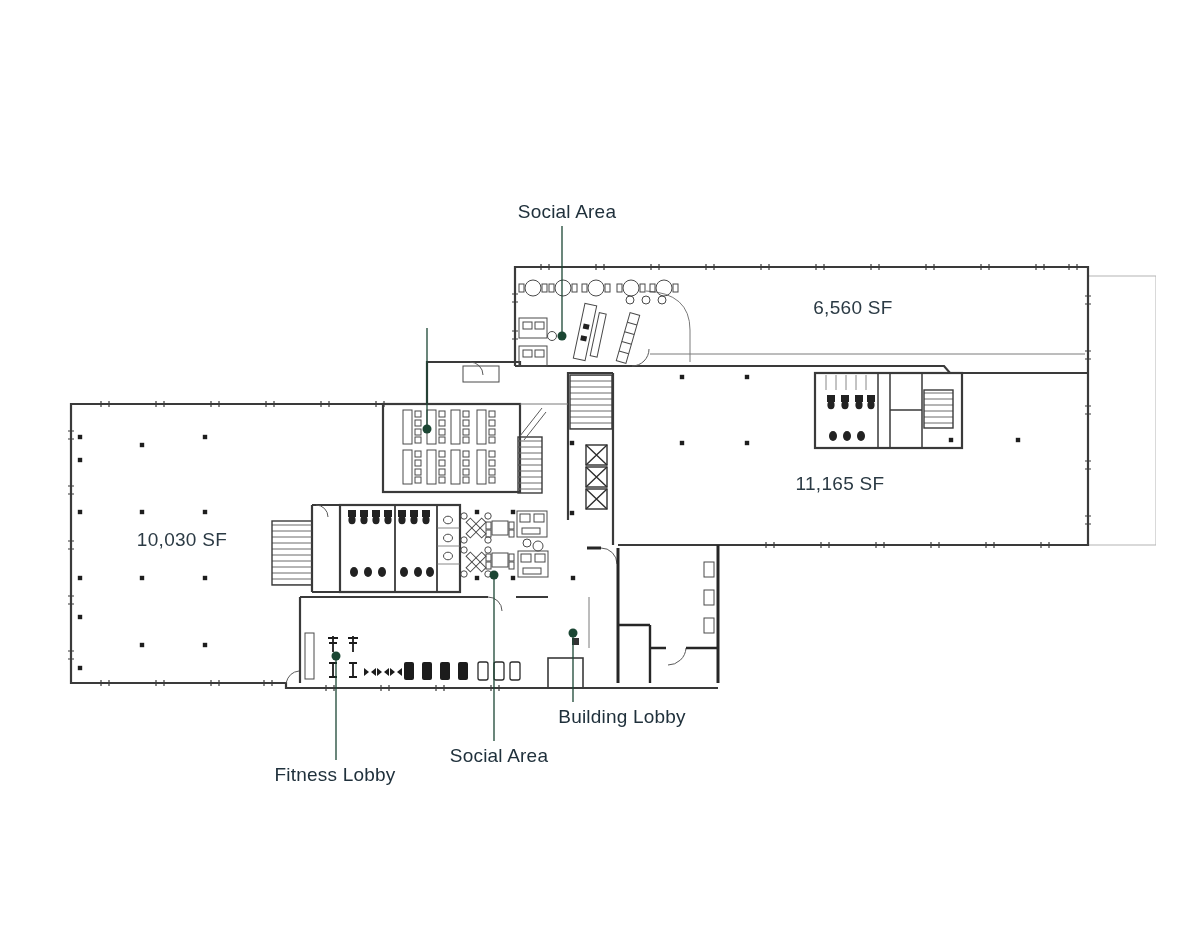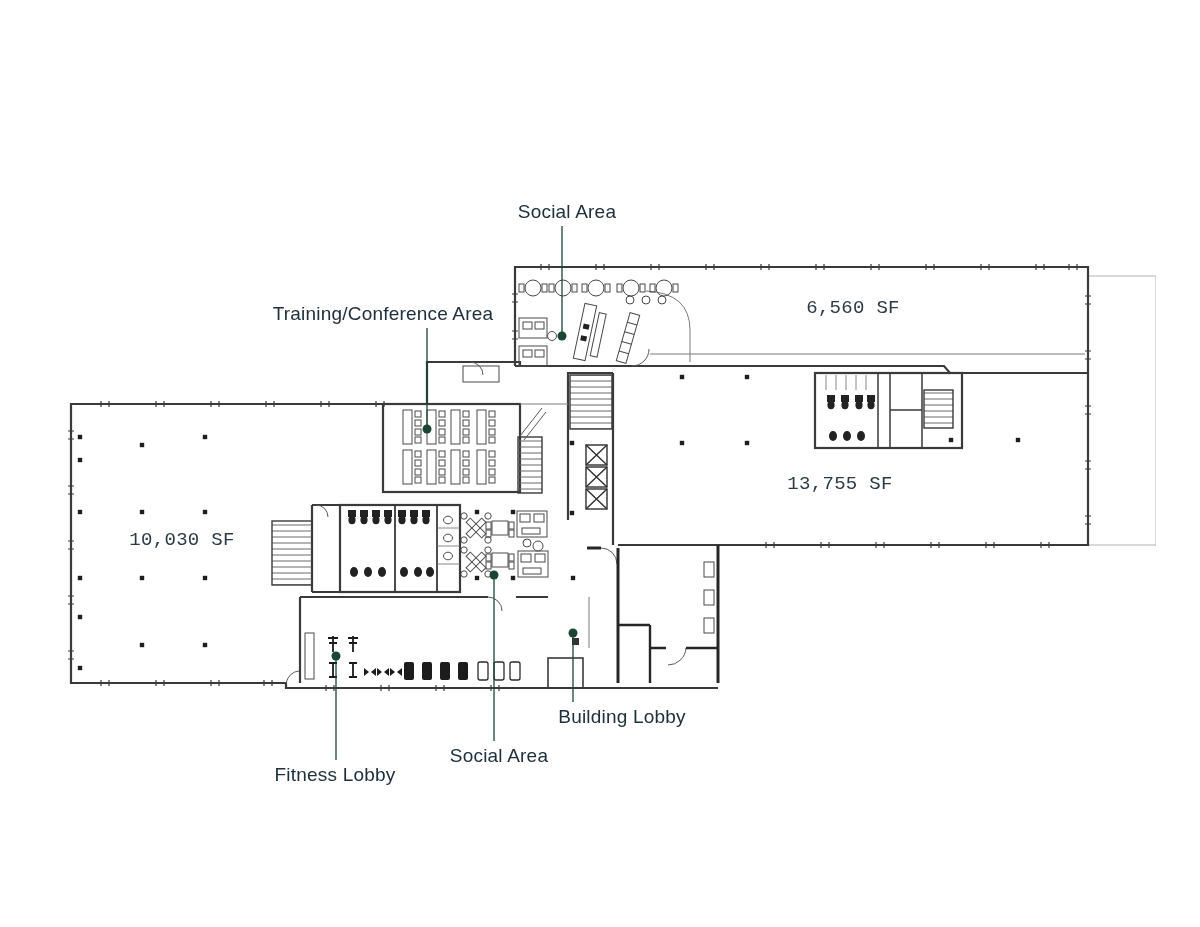--- a/index.html
+++ b/index.html
@@ -2,21 +2,21 @@
 <html><head>
 <meta charset="utf-8">
 <style>
   html,body{margin:0;padding:0;background:#ffffff;}
   .page{position:relative;width:1156px;height:927px;background:#ffffff;overflow:hidden;
         font-family:"Liberation Sans",sans-serif;}
   svg{position:absolute;left:0;top:0;}
   .lbl{position:absolute;transform:translateX(-50%);white-space:nowrap;
        font-size:19px;line-height:22px;color:#20313c;letter-spacing:.2px;}
   .sf{position:absolute;transform:translateX(-50%);white-space:nowrap;
-      font-size:19px;color:#2b3a44;letter-spacing:.3px;font-family:Liberation Mono, monospace;}
+      font-size:19px;color:#2b3a44;letter-spacing:.3px;}
 </style>
 </head>
 <body>
 
 <div class="page">
 
 <svg width="1200" height="927" viewBox="0 0 1200 927">
   <defs>
     <pattern id="hatchH" width="6" height="6" patternUnits="userSpaceOnUse">
       <path d="M0,3 H6" stroke="#6a6a6a" stroke-width="1"></path>
@@ -346,22 +346,21 @@
   <g fill="#1b4633">
     <circle cx="562" cy="336" r="4.5"></circle>
     <circle cx="427" cy="429" r="4.5"></circle>
     <circle cx="573" cy="633" r="4.5"></circle>
     <circle cx="494" cy="575" r="4.5"></circle>
     <circle cx="336" cy="656" r="4.5"></circle>
   </g>
 </svg>
 
 <div class="lbl" style="left:567px;top:201px;">Social Area</div>
-<div class="lbl" style="left:383px;top:303px;">Training/Conference Area</div>
 <div class="lbl" style="left:622px;top:706px;text-align:center;">Building Lobby</div>
 <div class="lbl" style="left:499px;top:745px;">Social Area</div>
 <div class="lbl" style="left:335px;top:764px;">Fitness Lobby</div>
 
 <div class="sf" style="left:853px;top:297px;">6,560 SF</div>
-<div class="sf" style="left:840px;top:473px;">13,755 SF</div>
+<div class="sf" style="left:840px;top:473px;">11,165 SF</div>
 <div class="sf" style="left:182px;top:529px;">10,030 SF</div>
 
 </div>
 
 </body></html>

